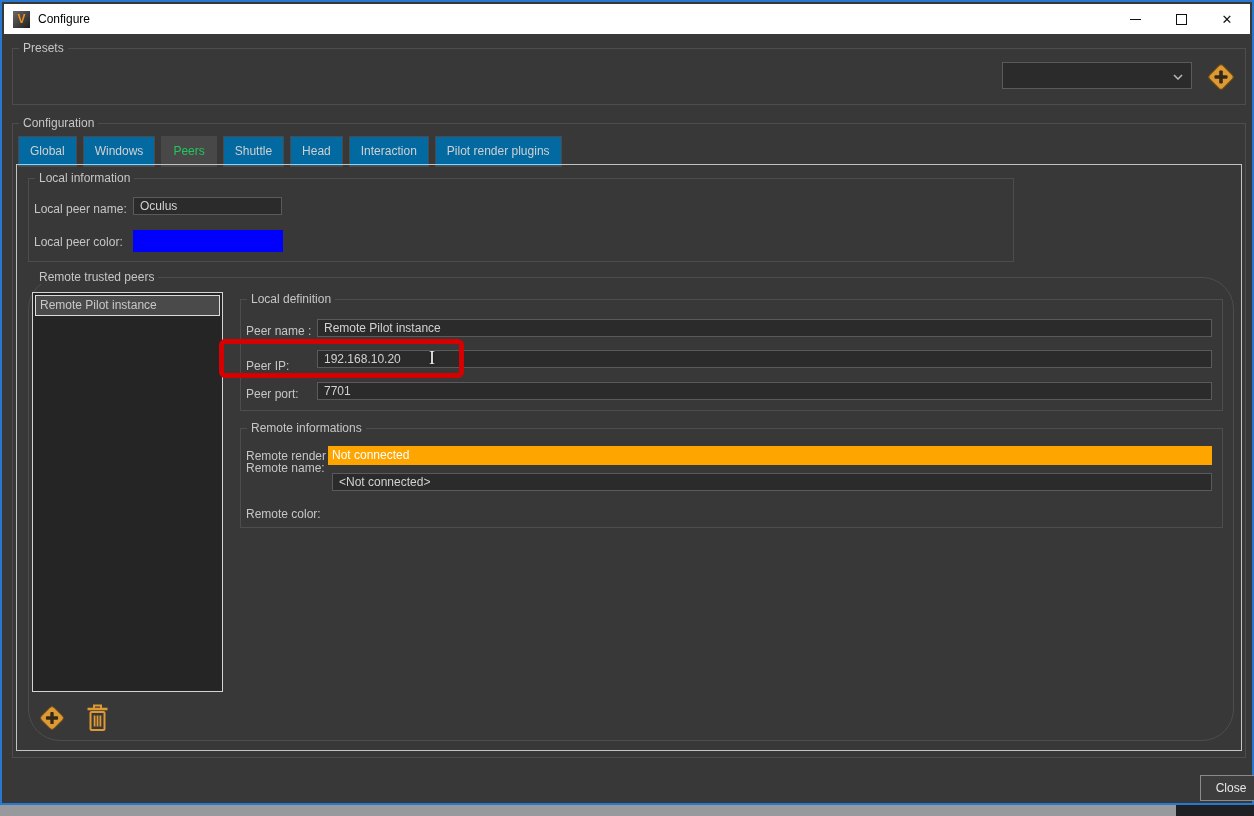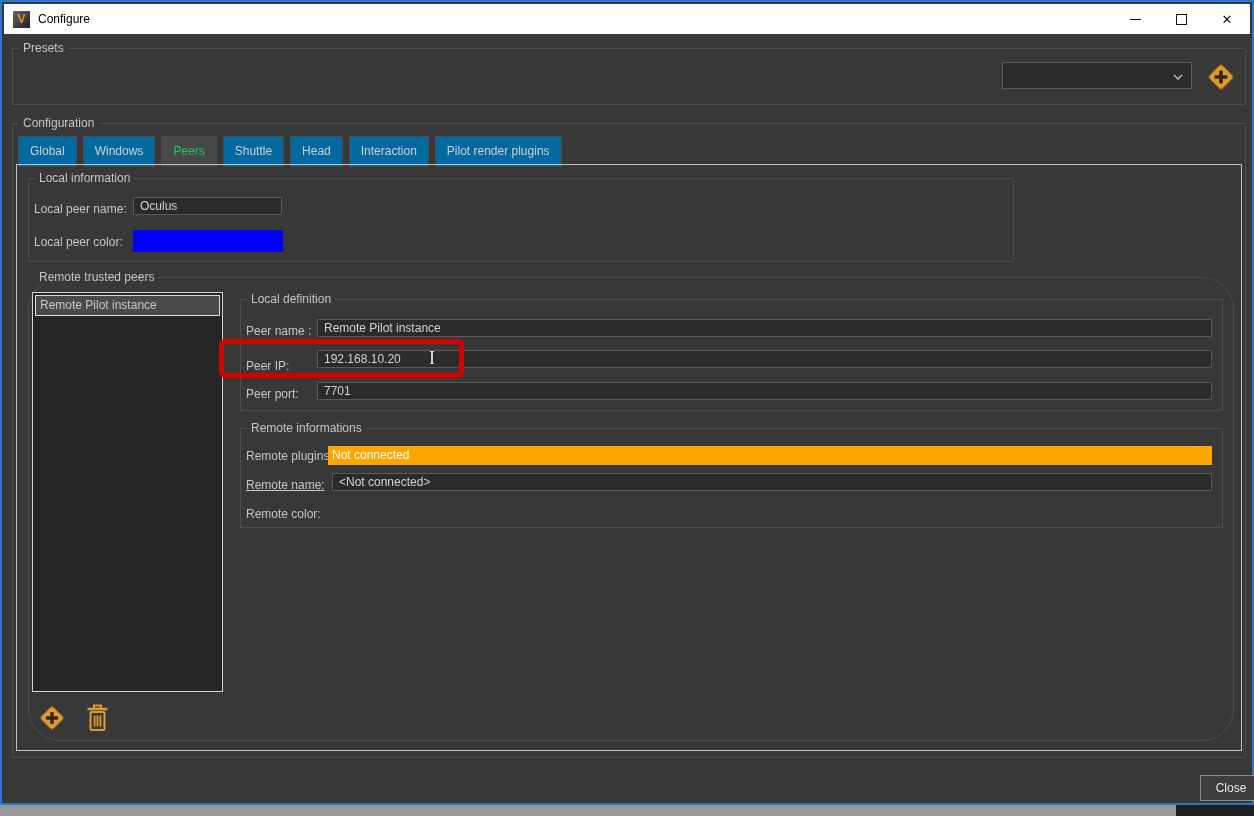--- a/index.html
+++ b/index.html
@@ -197,23 +197,23 @@
     <span class="field-label" style="left:244px;top:322px;">Peer name :</span>
     <input class="text-input" style="left: 315px; top: 317px; width: 895px;" value="Remote Pilot instance">
     <span class="field-label" style="left:244px;top:357px;">Peer IP:</span>
     <input class="text-input" style="left: 315px; top: 348px; width: 895px;" value="192.168.10.20">
     <span class="field-label" style="left:244px;top:385px;">Peer port:</span>
     <input class="text-input" style="left: 315px; top: 380px; width: 895px;" value="7701">
 
     <div class="group" style="left:238px;top:426px;width:983px;height:100px;">
       <span class="group-label">Remote informations</span>
     </div>
-    <span class="field-label" style="left:244px;top:447px;">Remote plugins</span>
+    <span class="field-label" style="left:244px;top:447px;">Remote render</span>
     <div class="status-bar" style="background: rgb(255, 165, 0);">Not connected</div>
-    <span class="field-label" style="left:244px;top:476px;text-decoration:underline;">Remote name:</span>
+    <span class="field-label" style="left:244px;top:459px;">Remote name:</span>
     <input class="text-input" style="left: 330px; top: 471px; width: 880px;" value="&lt;Not connected&gt;">
     <span class="field-label" style="left:244px;top:505px;">Remote color:</span>
 
     <div class="close-btn">Close</div>
 
   </div>
 
   <div class="annotation-rect"></div>
   <div class="ibeam-cursor">I</div>
 

